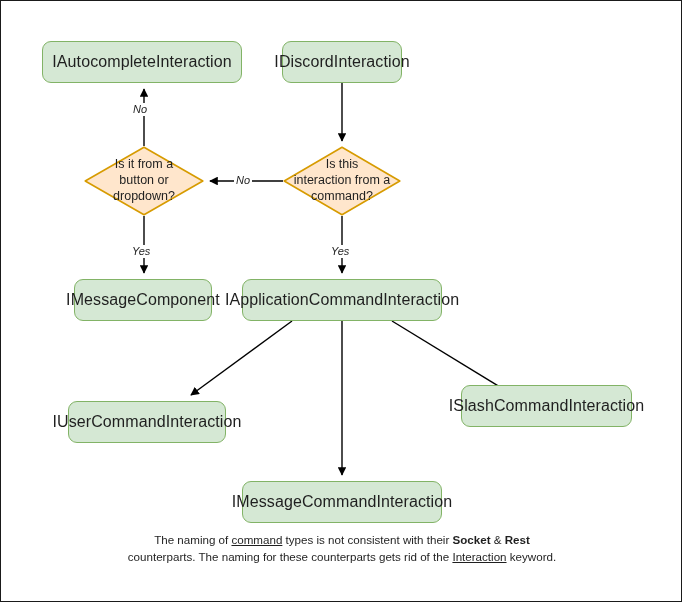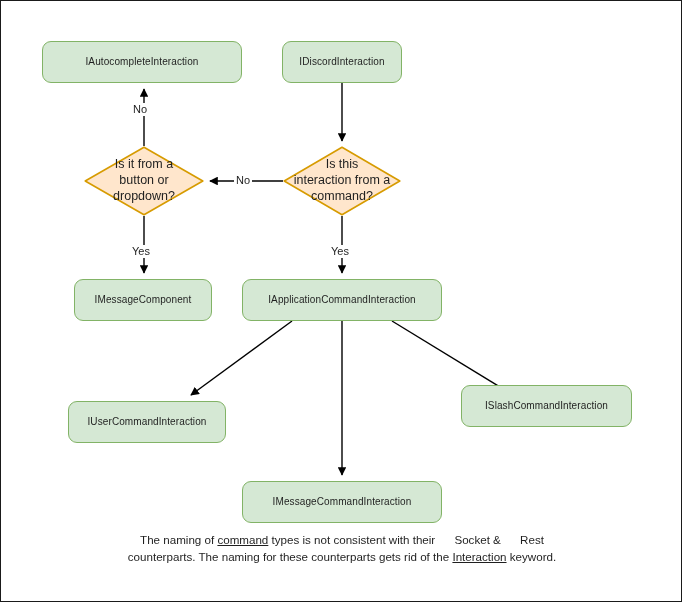--- a/index.html
+++ b/index.html
@@ -28,21 +28,21 @@
     height: 602px;
   }
   .node {
     position: absolute;
     box-sizing: border-box;
     display: flex;
     align-items: center;
     justify-content: center;
     text-align: center;
     color: #1f1f1f;
-    font-size: 10px;
+    font-size: 16px;
     line-height: 1.25;
     letter-spacing: 0.1px;
   }
   .box {
     background: #d5e8d4;
     border: 1.4px solid #82b366;
     border-radius: 9px;
     padding: 2px 6px;
   }
   .diamond-wrap {
@@ -73,33 +73,34 @@
   }
   .edge-label {
     position: absolute;
     background: #ffffff;
     color: #1f1f1f;
     font-size: 11px;
     line-height: 1;
     padding: 1px 2px;
     text-align: center;
     white-space: nowrap;
+    font-style: italic;
   }
   #caption {
     position: absolute;
     left: 120px;
     top: 531px;
     width: 442px;
     text-align: center;
     font-size: 11.6px;
     line-height: 1.45;
     color: #1f1f1f;
   }
   .u { text-decoration: underline; }
-  .b { font-weight: normal; margin-left: 16px; }
+  .b { font-weight: bold; }
 </style>
 </head>
 <body>
 
 <div id="page">
 
   <svg id="canvas" viewBox="0 0 682 602" xmlns="http://www.w3.org/2000/svg">
     <defs>
       <marker id="arrow" viewBox="0 0 10 10" refX="9" refY="5" markerWidth="6.2" markerHeight="6.2" orient="auto-start-reverse">
         <path d="M 0 0 L 10 5 L 0 10 z" fill="#000000"></path>

